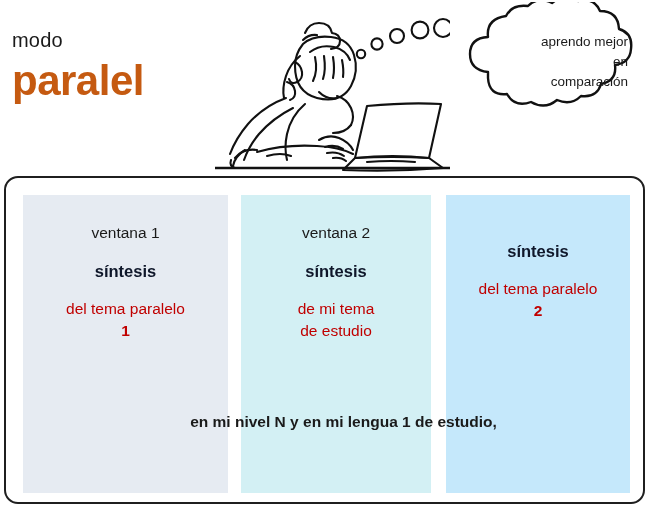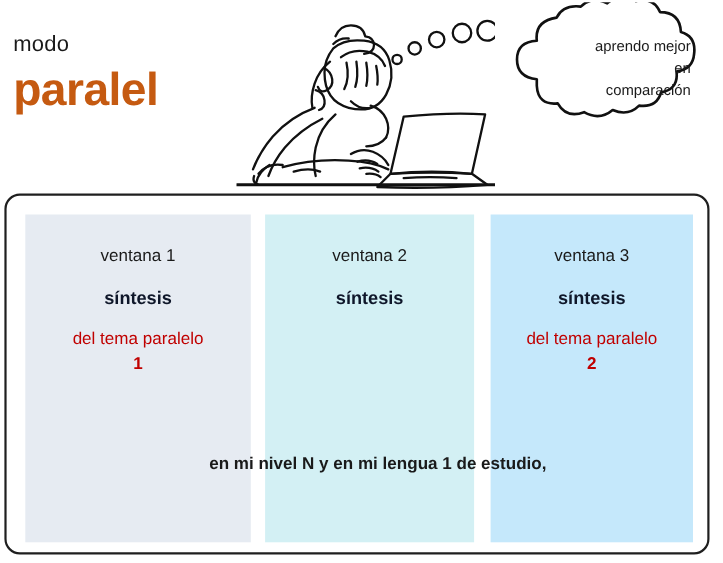--- a/index.html
+++ b/index.html
@@ -257,26 +257,29 @@
           <div>del tema paralelo</div>
           <div class="em">1</div>
         </div>
       </div>
     </div>
 
     <div class="column" id="column-2">
       <div class="col-content">
         <div class="col-window-label">ventana 2</div>
         <div class="col-sintesis">síntesis</div>
+        <div class="col-detail">
+          <div>de mi tema</div>
+          <div>de estudio</div>
+        </div>
       </div>
     </div>
 
     <div class="column" id="column-3">
       <div class="col-content">
-        <div class="col-window-label">ventana 3</div>
         <div class="col-sintesis">síntesis</div>
         <div class="col-detail">
           <div>del tema paralelo</div>
           <div class="em">2</div>
         </div>
       </div>
     </div>
 
     <div id="caption">
       <div>en mi nivel N  y en mi lengua 1 de estudio,</div>

